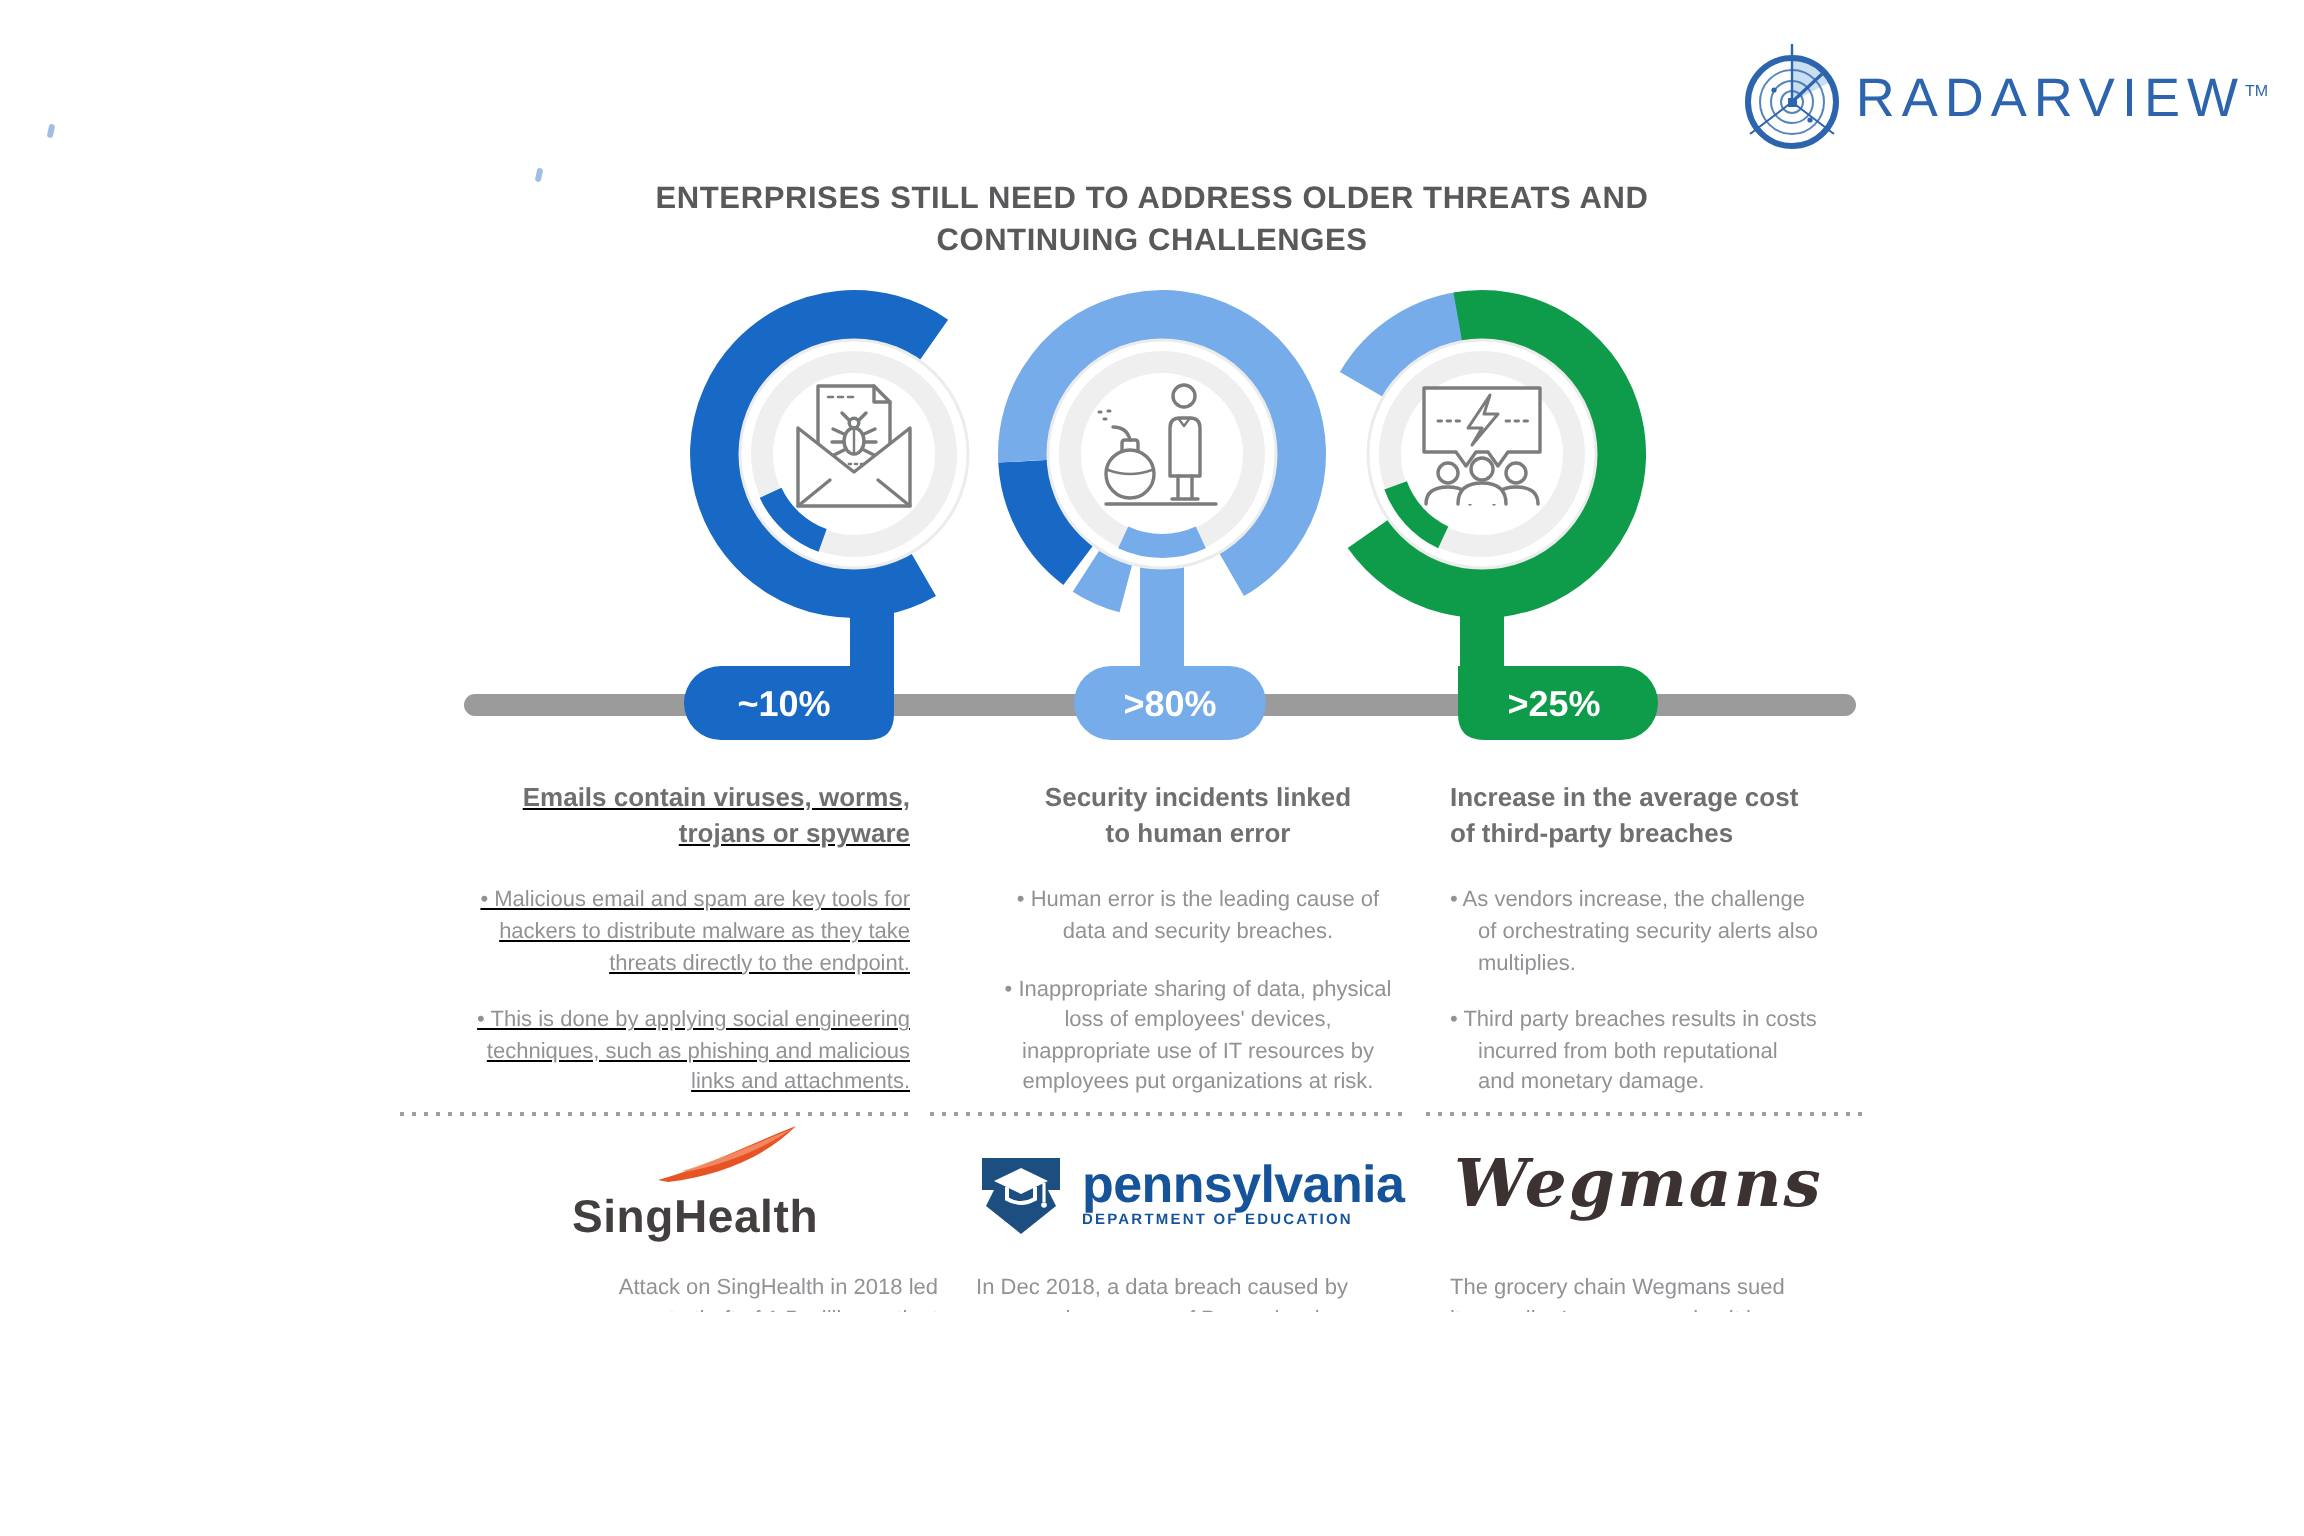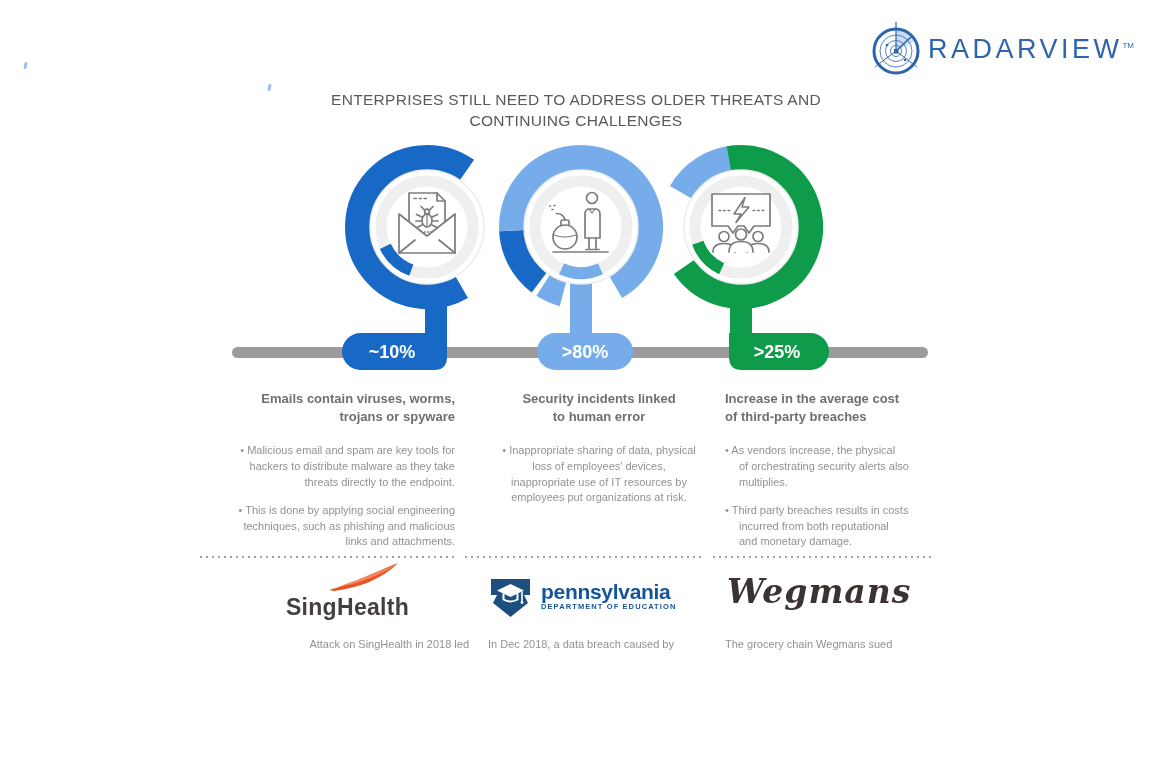--- a/index.html
+++ b/index.html
@@ -12,48 +12,48 @@
   .stray1{left:24px;top:62px;}
   .stray2{left:268px;top:84px;}
 
   
   .rv-logo{position:absolute;right:18px;top:20px;display:flex;align-items:center;}
   .rv-text{color:#2D64AE;font-size:27px;letter-spacing:3.5px;font-weight:400;margin-left:4px;}
   .rv-text sup{font-size:8px;letter-spacing:0;vertical-align:super;}
 
   
   .title{position:absolute;left:0;right:0;top:90px;margin:0;text-align:center;
-         font-size:15.5px;font-weight:normal;color:#58595B;letter-spacing:.3px;line-height:1.35;}
+         font-size:15.5px;font-weight:bold;color:#58595B;letter-spacing:.3px;line-height:1.35;}
 
   .graphic{position:absolute;left:0;top:135px;}
   .badge-txt{font-family:"Liberation Sans",sans-serif;font-size:18px;font-weight:bold;fill:#fff;
              text-anchor:middle;}
 
   
   .col{position:absolute;top:390px;}
-  .col1{left:190px;width:265px;text-align:right;}
+  .col1{left:190px;width:265px;text-align:right;text-decoration:underline;}
   .col2{left:473px;width:252px;text-align:center;}
   .col3{left:725px;width:235px;text-align:left;}
   .colhead{margin:0 0 17px 0;font-size:13px;font-weight:bold;color:#6E6F71;line-height:1.4;}
   .bullet{margin:0 0 13px 0;font-size:11px;color:#909295;line-height:1.42;}
   .col3 .bullet{padding-left:14px;text-indent:-14px;}
 
   
   .dots{position:absolute;top:556px;height:2px;
         background:repeating-linear-gradient(90deg,#9E9FA1 0 2px,transparent 2px 6px);}
   .dots1{left:200px;width:255px;}
   .dots2{left:465px;width:238px;}
   .dots3{left:713px;width:221px;}
 
   
   .logo-sh{position:absolute;left:240px;top:562px;width:215px;text-align:center;}
   .logo-sh .sh-text{display:block;font-size:23px;font-weight:600;color:#433F3E;letter-spacing:.3px;margin-top:-2px;}
   .logo-pa{position:absolute;left:487px;top:573px;display:flex;align-items:center;}
   .pa-text{margin-left:7px;color:#15549A;}
-  .pa-line1{font-size:21px;font-weight:bold;letter-spacing:-.3px;line-height:1;}
+  .pa-line1{font-size:26px;font-weight:bold;letter-spacing:-.3px;line-height:1;}
   .pa-line2{font-size:7.5px;letter-spacing:1.1px;margin-top:0;font-weight:bold;}
   .logo-weg{position:absolute;left:727px;top:572px;font-family:"DejaVu Serif",serif;
             font-style:italic;font-weight:bold;font-size:33px;color:#3C3231;letter-spacing:1px;}
 
   
   .caption{position:absolute;top:637px;font-size:11px;color:#909295;line-height:1.45;}
   .cap1{left:204px;width:265px;text-align:right;}
   .cap2{left:455px;width:252px;text-align:center;}
   .cap3{left:725px;width:235px;text-align:left;}
 
@@ -184,29 +184,31 @@
     <p class="bullet pre">• Malicious email and spam are key tools for
 hackers to distribute malware as they take
 threats directly to the endpoint.</p>
     <p class="bullet pre">• This is done by applying social engineering
 techniques, such as phishing and malicious
 links and attachments.</p>
   </div>
   <div class="col col2">
     <h2 class="colhead pre">Security incidents linked
 to human error</h2>
+    <p class="bullet pre">• Human error is the leading cause of
+data and security breaches.</p>
     <p class="bullet pre">• Inappropriate sharing of data, physical
 loss of employees' devices,
 inappropriate use of IT resources by
 employees put organizations at risk.</p>
   </div>
   <div class="col col3">
     <h2 class="colhead pre">Increase in the average cost
 of third-party breaches</h2>
-    <p class="bullet pre">• As vendors increase, the physical
+    <p class="bullet pre">• As vendors increase, the challenge
 of orchestrating security alerts also
 multiplies.</p>
     <p class="bullet pre">• Third party breaches results in costs
 incurred from both reputational
 and monetary damage.</p>
   </div>
 
   <div class="dots dots1"></div>
   <div class="dots dots2"></div>
   <div class="dots dots3"></div>

